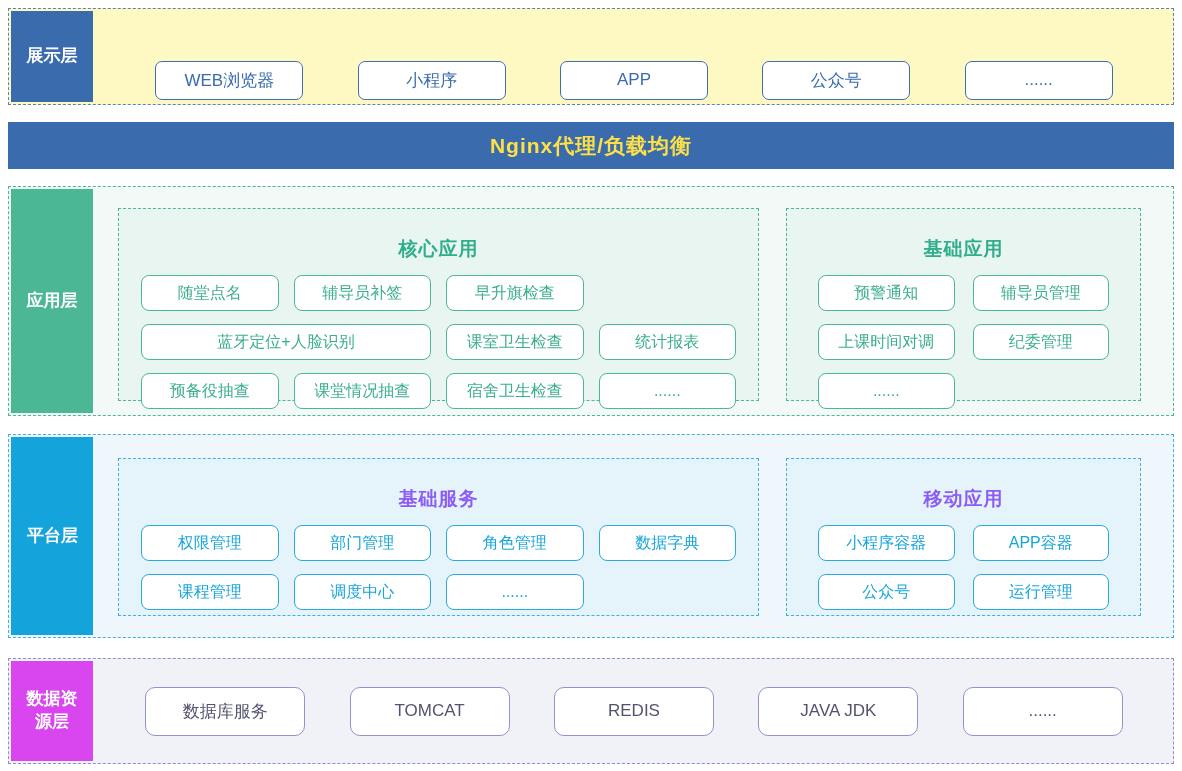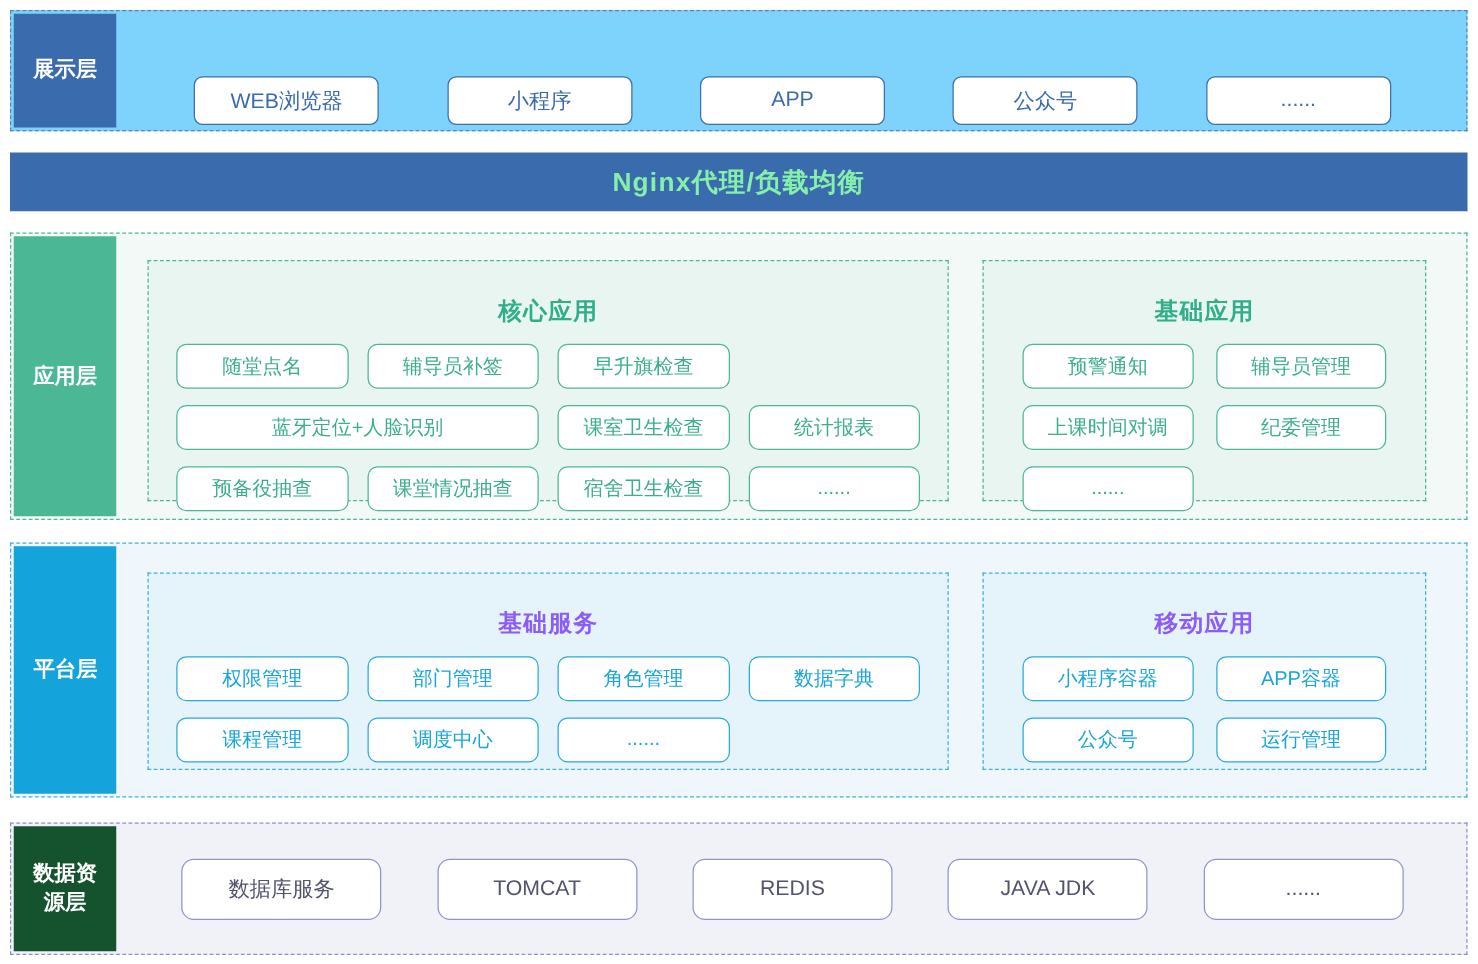--- a/index.html
+++ b/index.html
@@ -3,56 +3,56 @@
 <meta charset="utf-8">
 <style>
   * { margin:0; padding:0; box-sizing:border-box; }
   html,body { background:#ffffff; }
   body { font-family:"Liberation Sans","DejaVu Sans",sans-serif; }
 
   .page { position:relative; width:1182px; height:771px; background:#ffffff; overflow:hidden; }
 
   
   .layer { position:absolute; left:8px; width:1166px; }
-  .layer-presentation { top:8px;   height:97px;  border:1px dashed #5a83bd; background:#7dd3fc; }
+  .layer-presentation { top:8px;   height:97px;  border:1px dashed #5a83bd; background:#fef9c3; }
   .layer-application  { top:186px; height:230px; border:1px dashed #4cb795; background:#f2f9f6; }
   .layer-platform     { top:434px; height:204px; border:1px dashed #3fb0e0; background:#eff7fc; }
   .layer-data         { top:658px; height:106px; border:1px dashed #8d90ca; background:#f1f1f8; }
 
   .layer-label {
     position:absolute; left:2px; top:2px; bottom:2px; width:82px;
     display:flex; align-items:center; justify-content:center;
     color:#ffffff; font-weight:bold; font-size:17px; line-height:1.35;
     text-align:center; padding:0 11px;
   }
   .label-blue   { background:#3a6bad; }
   .label-green  { background:#4cb795; }
   .label-cyan   { background:#14a3da;padding-left:12px; }
-  .label-purple { background:#14532d; }
+  .label-purple { background:#d946ef; }
 
   
   .row-items {
     position:absolute; left:92px; right:6px; top:0; bottom:0;
     display:flex; align-items:center; justify-content:space-evenly;
   }
   .pill {
     background:#ffffff; display:flex; align-items:center; justify-content:center;
     font-size:17px; white-space:nowrap;
   }
   .pill-blue {
     width:148px; height:39px; border:1.6px solid #3e6eae; color:#3a6bad; border-radius:7px;margin-top:47px;
   }
   .pill-purple {
     width:160px; height:49px; border:1.4px solid #9194cc; color:#53536f; border-radius:10px;
   }
 
   
   .nginx-bar {
     position:absolute; left:8px; top:122px; width:1166px; height:47px;
-    background:#3a6bad; color:#86efac; font-size:21px; font-weight:bold;
+    background:#3a6bad; color:#fde047; font-size:21px; font-weight:bold;
     display:flex; align-items:center; justify-content:center; letter-spacing:1px;
   }
 
   
   .group { position:absolute; padding:9px 22px 0; }
   .group-1 { left:109px; width:641px; }
   .group-2 { left:777px; width:355px; }
   .layer-application .group { top:21px; bottom:14px; }
   .layer-platform   .group { top:23px; bottom:21px; }
 

